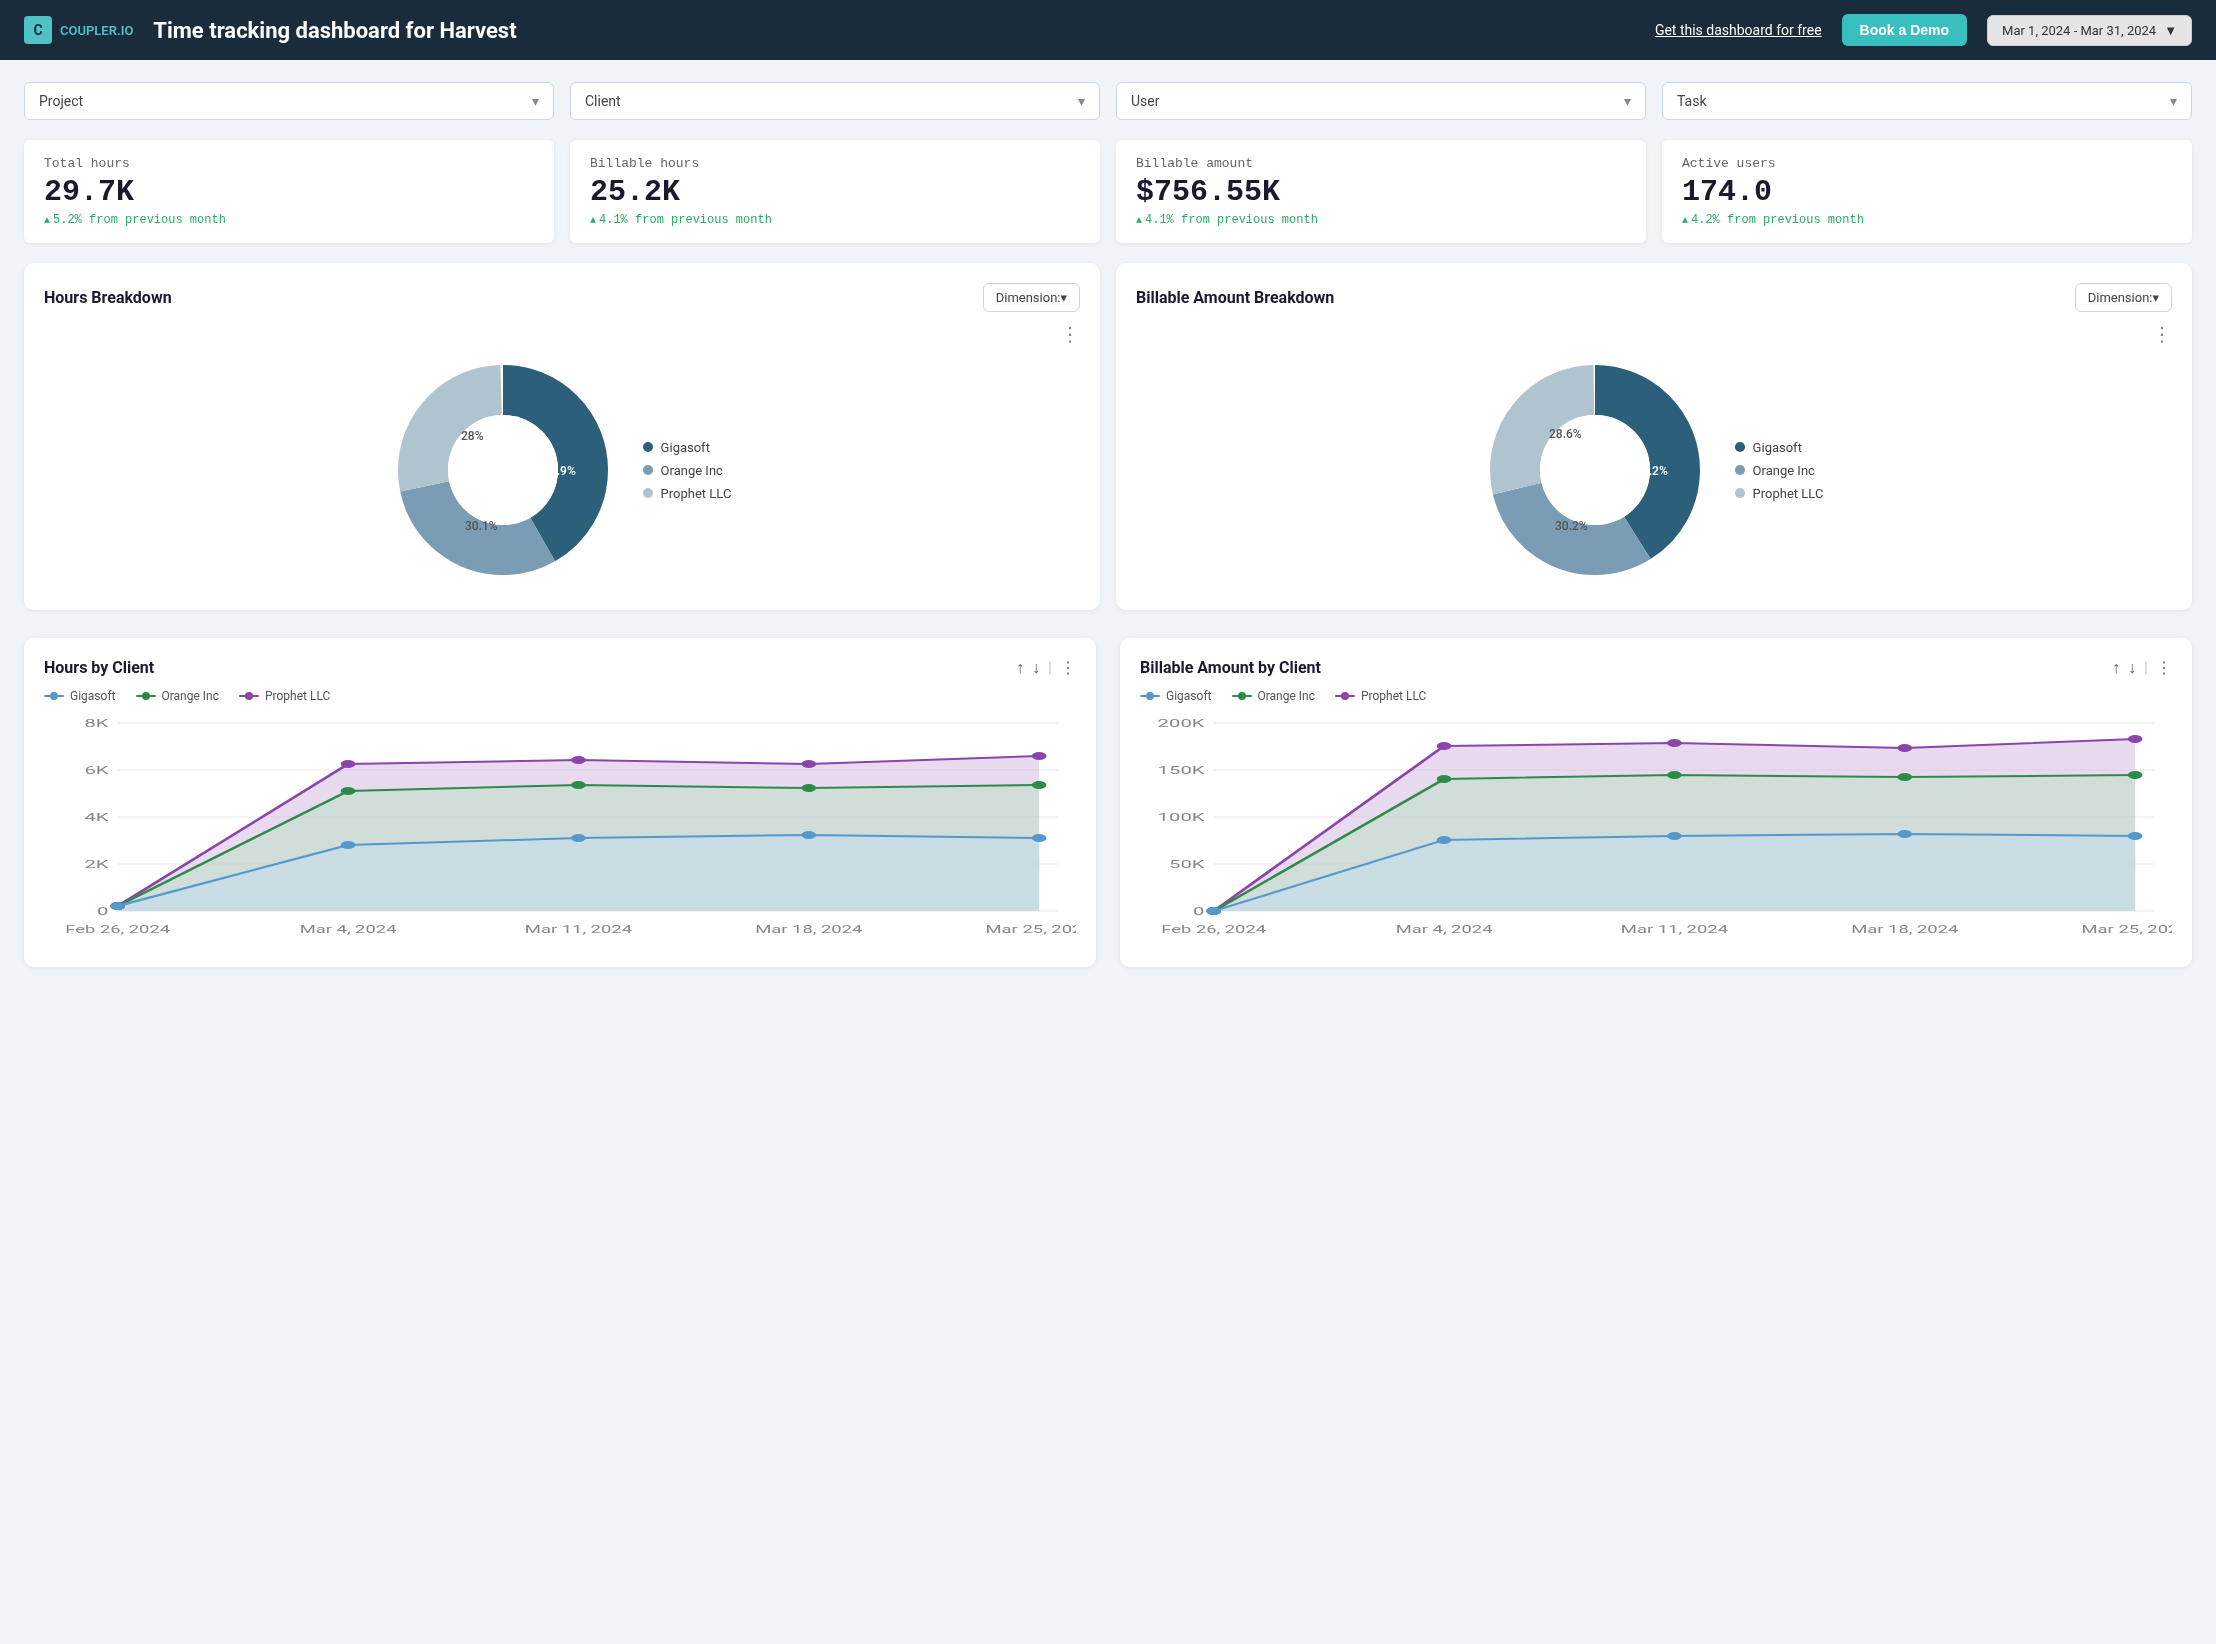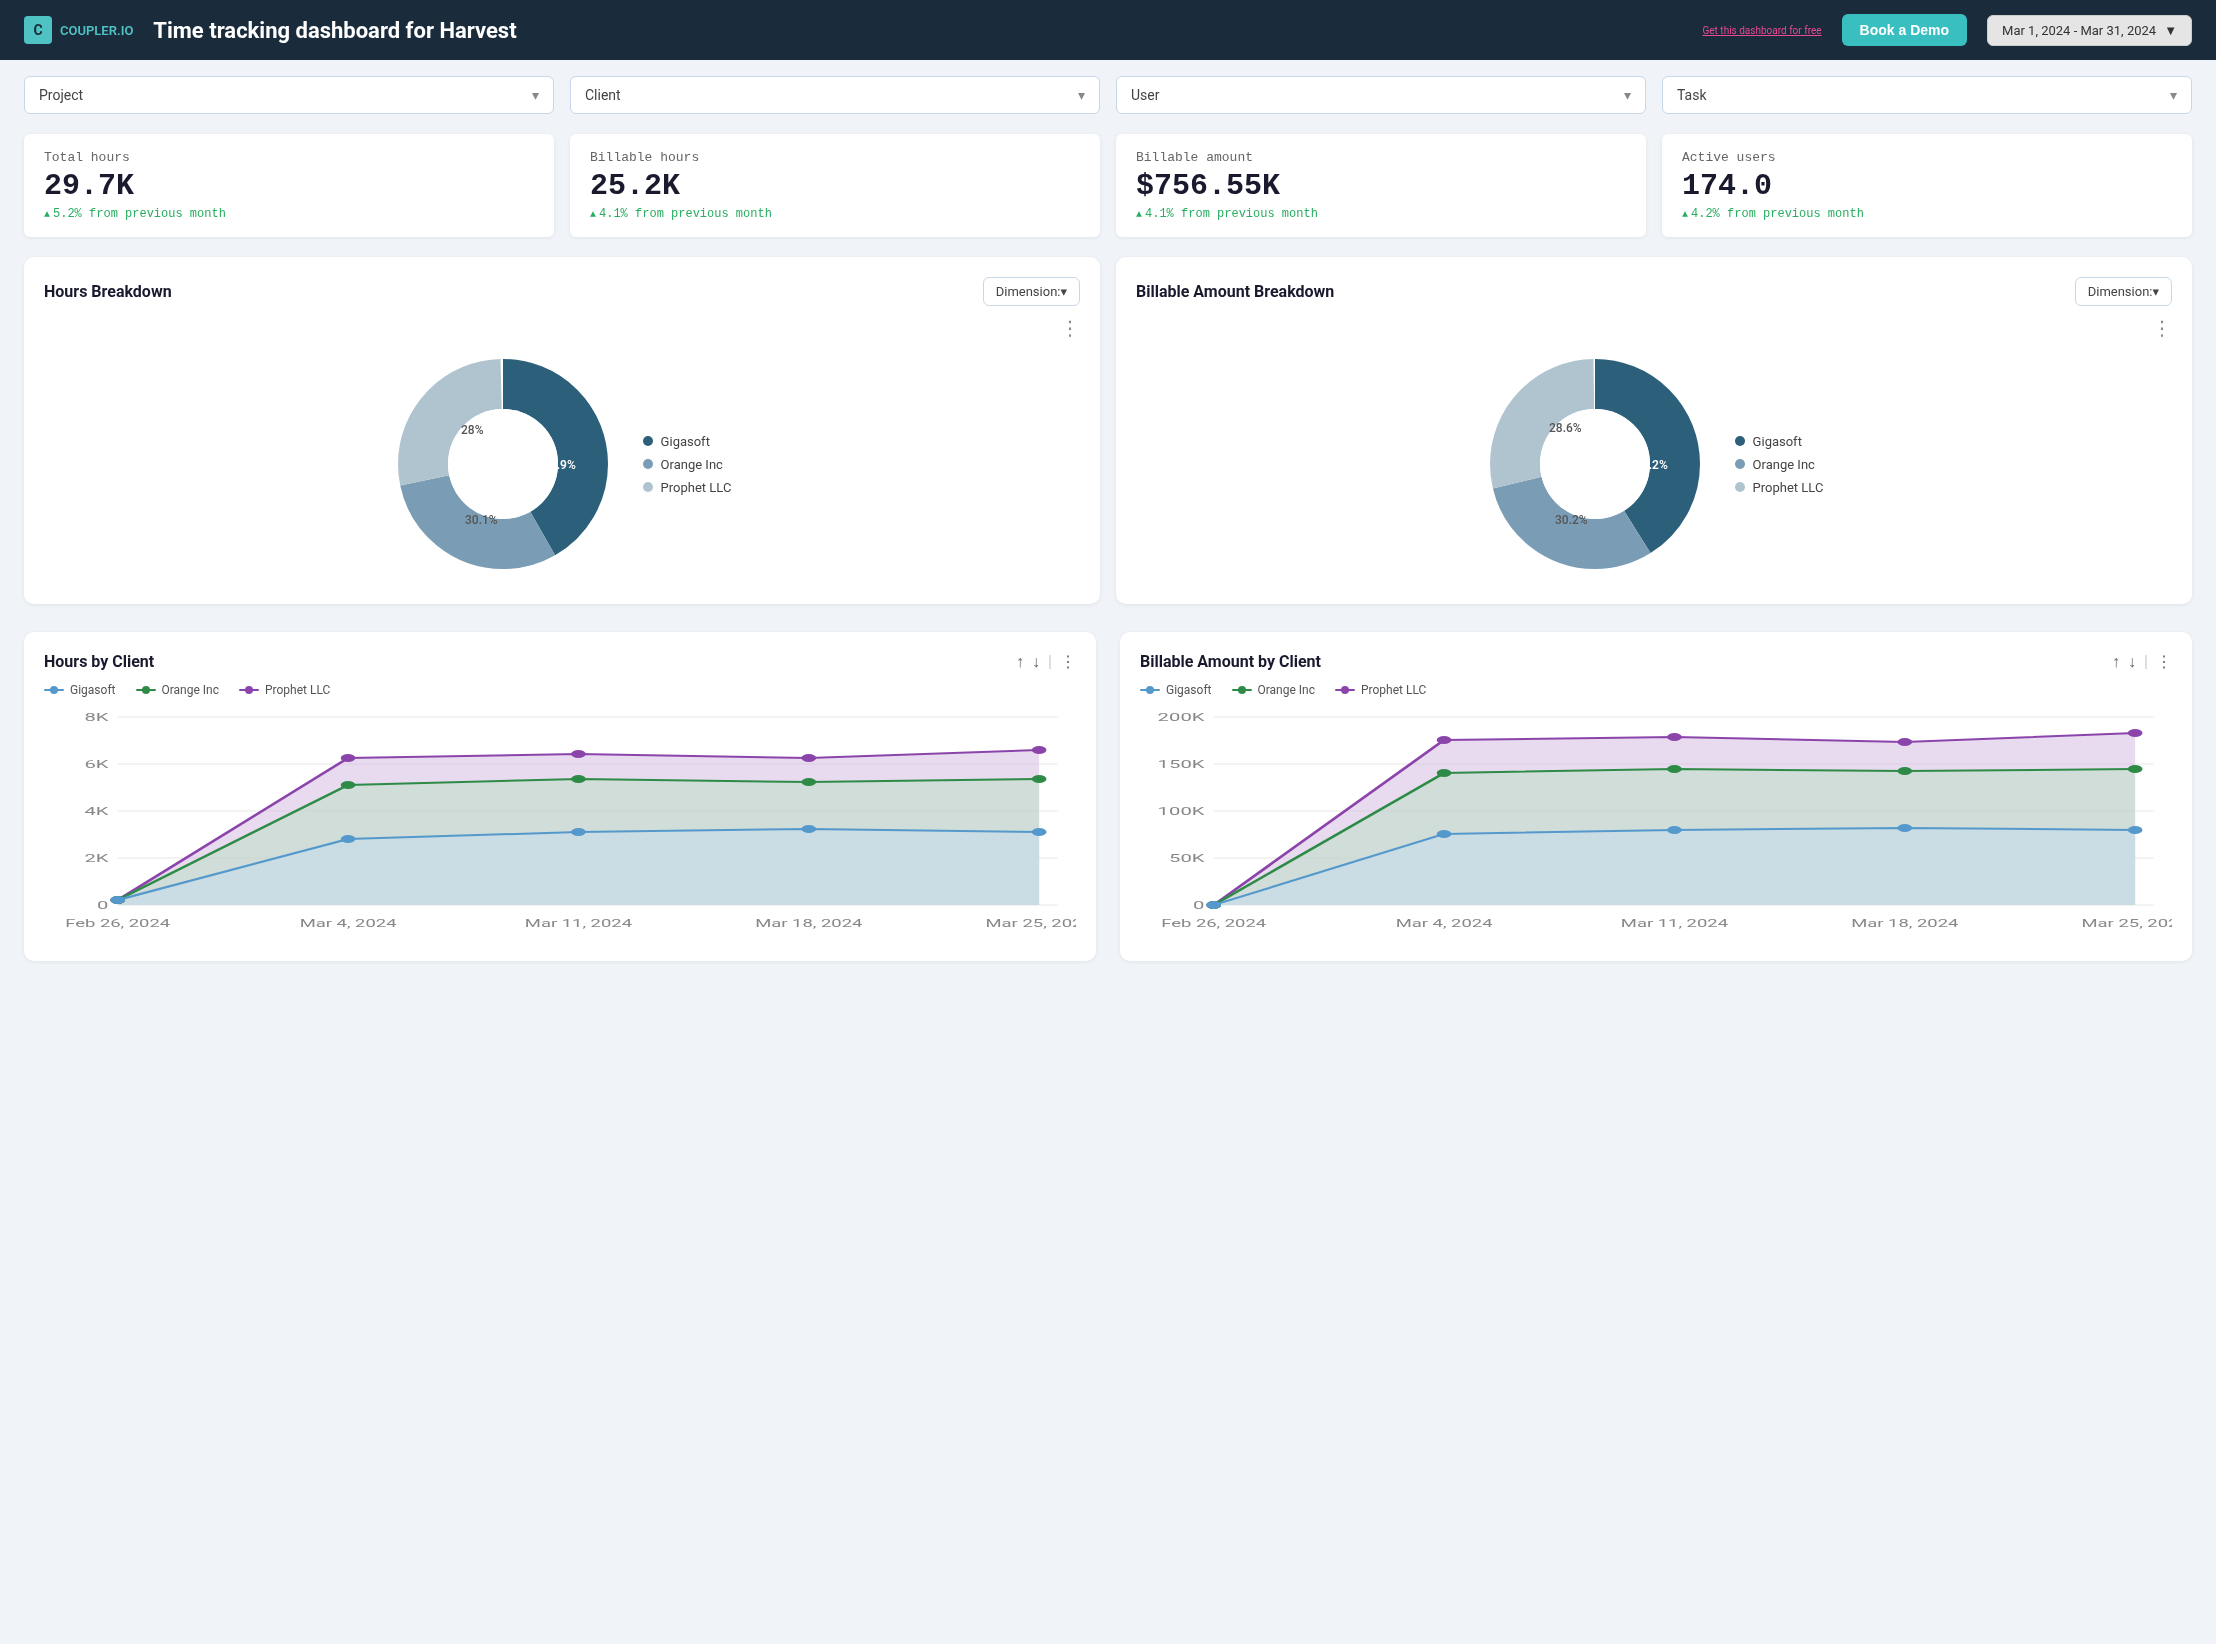--- a/index.html
+++ b/index.html
@@ -35,23 +35,23 @@
       font-weight: bold;
       color: #1a2b3c;
     }
     .header-title {
       color: #fff;
       font-size: 22px;
       font-weight: 700;
       flex: 1;
     }
     .header-link {
-      color: #ec4899;
+      color: #ffffff;
       text-decoration: underline;
-      font-size: 10px;
+      font-size: 14px;
       cursor: pointer;
     }
     .header-demo-btn {
       background: #3abfc0;
       color: #fff;
       border: none;
       border-radius: 6px;
       padding: 8px 18px;
       font-size: 14px;
       font-weight: 600;
@@ -66,21 +66,21 @@
       font-size: 13px;
       display: flex;
       align-items: center;
       gap: 8px;
       cursor: pointer;
       white-space: nowrap;
     }
 
     
     .main {
-      padding: 16px 24px;
+      padding: 22px 24px;
     }
 
     
     .filters {
       display: grid;
       grid-template-columns: repeat(4, 1fr);
       gap: 16px;
       margin-bottom: 20px;
     }
     .filter-select {

